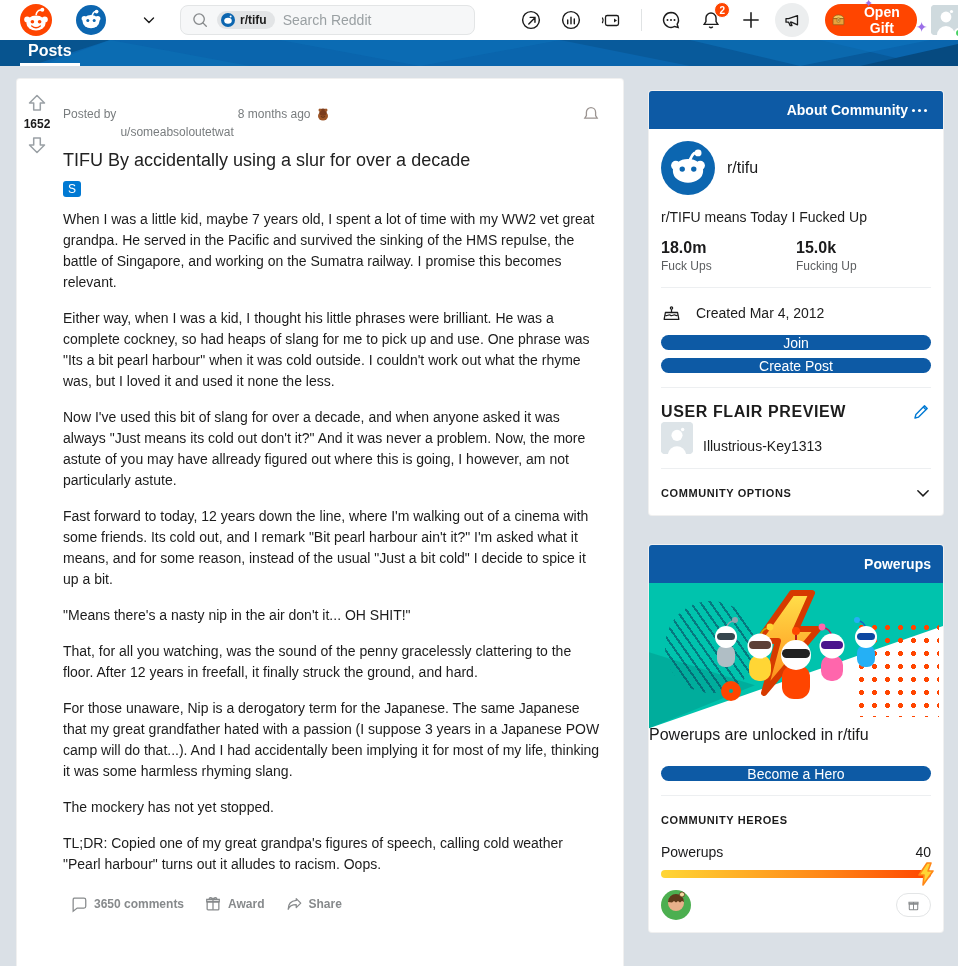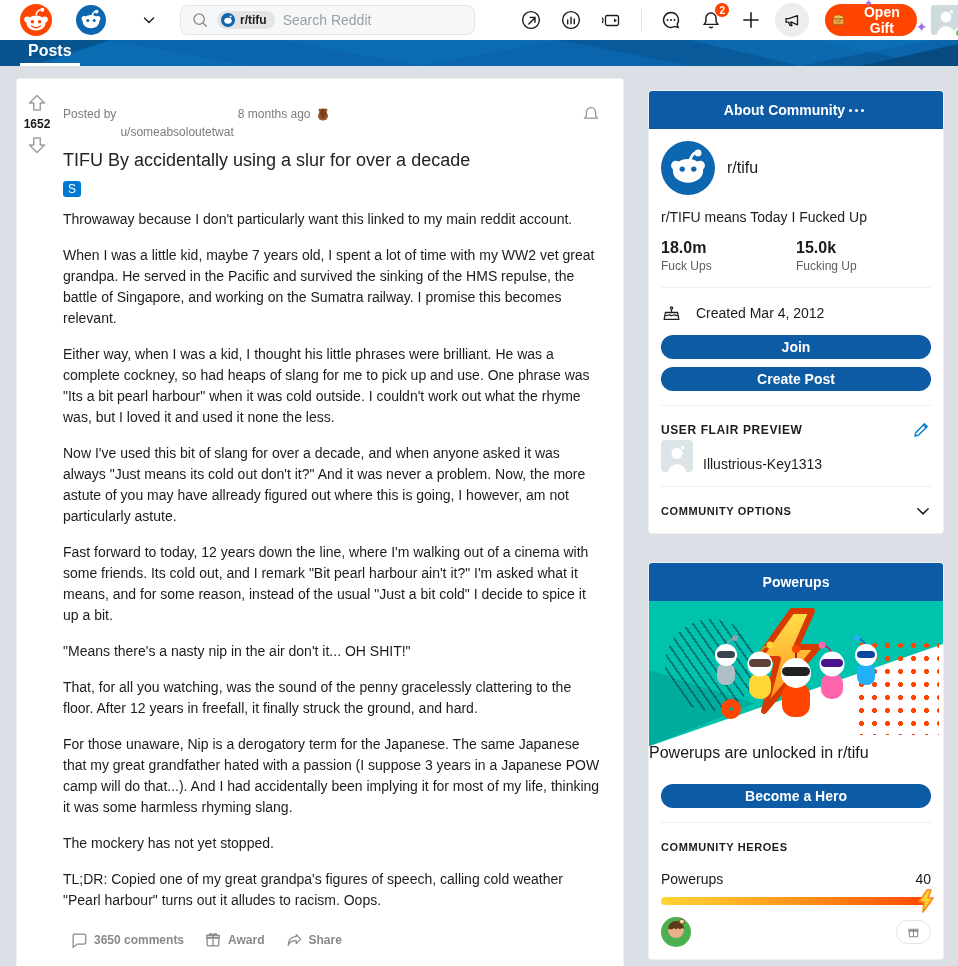--- a/index.html
+++ b/index.html
@@ -88,41 +88,41 @@
   .post-footer { display:flex; align-items:center; gap:6px; margin-top:4px; }
   .footer-btn {
     display:flex; align-items:center; gap:6px; color:#878a8c; font-size:12px; font-weight:700;
     padding:5px 7px; border-radius:3px; cursor:pointer;
   }
   
   .sidebar { width:296px; display:flex; flex-direction:column; gap:28px; margin-top:12px; flex:0 0 auto; }
   .card { background:#fff; border-radius:4px; border:1px solid rgba(0,0,0,.06); overflow:hidden; }
   .card-head {
     background:var(--accent,#0d5aa5); color:#fff; height:38px; padding:0 12px;
-    display:flex; align-items:center; justify-content:center; font-size:14px; font-weight:700;
+    display:flex; align-items:center; justify-content:flex-end; font-size:14px; font-weight:700;
   }
   .dots-btn { display:flex; gap:3px; cursor:pointer; padding:4px; }
   .dots-btn i { width:3px; height:3px; border-radius:50%; background:#fff; }
   .card-body { padding:12px; }
   .comm-row { display:flex; align-items:center; gap:12px; }
   .comm-name { font-size:16px; font-weight:500; cursor:pointer; }
   .comm-desc { font-size:14px; color:#1c1c1c; margin-top:14px; }
   .stats { display:flex; margin-top:14px; }
   .stat { flex:1; }
   .stat .v { font-size:16px; font-weight:600; }
   .stat .l { font-size:12px; color:#5c5e60; margin-top:2px; }
   .sep { border:none; border-top:1px solid #edeff1; margin:14px 0; }
   .cake-row { display:flex; align-items:center; gap:14px; font-size:14px; color:#1c1c1c; }
   .btn {
-    display:block; width:100%; height:24px; border:none; border-radius:16px;
-    background:var(--accent,#0d5aa5); color:#fff; font-size:14px; font-weight:700;
+    display:block; width:100%; height:15px; border:none; border-radius:16px;
+    background:var(--accent,#0d5aa5); color:#fff; font-size:14px; font-weight:400;
     font-family:inherit; cursor:pointer; margin-top:12px;
   }
   .sec-label-row { display:flex; align-items:center; justify-content:space-between; }
-  .sec-label { font-size:12px; font-weight:700; letter-spacing:.6px; color:#1c1c1c; }
+  .sec-label { font-size:16px; font-weight:700; letter-spacing:.6px; color:#1c1c1c; }
   .flair-user-row { display:flex; align-items:flex-end; gap:10px; }
   .flair-avatar { width:32px; height:32px; background:#dde4e8; border-radius:4px; flex:0 0 auto; }
   .flair-user { font-size:14px; color:#1c1c1c; }
   .options-row { display:flex; align-items:center; justify-content:space-between; cursor:pointer; padding:2px 0; }
   
   .pu-banner { height:165px; position:relative; background:#fff; overflow:hidden; }
   .pu-teal { position:absolute; inset:0; background:var(--teal,#00c3ad); clip-path:polygon(0 0,100% 0,100% 26%,0 88%); }
   .pu-teal-dark { position:absolute; inset:0; background:rgba(0,120,110,.28); clip-path:polygon(0 42%,0 88%,36% 62%); }
   .pu-hatch {
     position:absolute; left:16px; top:18px; width:92px; height:92px; border-radius:50%;
@@ -322,21 +322,20 @@
           <svg width="20" height="20" viewBox="0 0 20 20" fill="none" stroke="#9b9491" stroke-width="1.3">
             <path d="M10 3.6 a4.6 4.6 0 0 1 4.6 4.6 v3.4 l1.6 2.6 h-12.4 l1.6-2.6 v-3.4 A4.6 4.6 0 0 1 10 3.6 z"></path>
           </svg>
         </span>
       </div>
 
       <h1 class="post-title">TIFU By accidentally using a slur for over a decade</h1>
       <span class="flair">S</span>
 
       <div class="post-body">
-        <p>Throwaway because I don't particularly want this linked to my main reddit account.</p>
         <p>When I was a little kid, maybe 7 years old, I spent a lot of time with my WW2 vet great grandpa. He served in the Pacific and survived the sinking of the HMS repulse, the battle of Singapore, and working on the Sumatra railway. I promise this becomes relevant.</p>
         <p>Either way, when I was a kid, I thought his little phrases were brilliant. He was a complete cockney, so had heaps of slang for me to pick up and use. One phrase was "Its a bit pearl harbour" when it was cold outside. I couldn't work out what the rhyme was, but I loved it and used it none the less.</p>
         <p>Now I've used this bit of slang for over a decade, and when anyone asked it was always "Just means its cold out don't it?" And it was never a problem. Now, the more astute of you may have allready figured out where this is going, I however, am not particularly astute.</p>
         <p>Fast forward to today, 12 years down the line, where I'm walking out of a cinema with some friends. Its cold out, and I remark "Bit pearl harbour ain't it?" I'm asked what it means, and for some reason, instead of the usual "Just a bit cold" I decide to spice it up a bit.</p>
         <p>"Means there's a nasty nip in the air don't it... OH SHIT!"</p>
         <p>That, for all you watching, was the sound of the penny gracelessly clattering to the floor. After 12 years in freefall, it finally struck the ground, and hard.</p>
         <p>For those unaware, Nip is a derogatory term for the Japanese. The same Japanese that my great grandfather hated with a passion (I suppose 3 years in a Japanese POW camp will do that...). And I had accidentally been implying it for most of my life, thinking it was some harmless rhyming slang.</p>
         <p>The mockery has not yet stopped.</p>
         <p>TL;DR: Copied one of my great grandpa's figures of speech, calling cold weather "Pearl harbour" turns out it alludes to racism. Oops.</p>
       </div>

